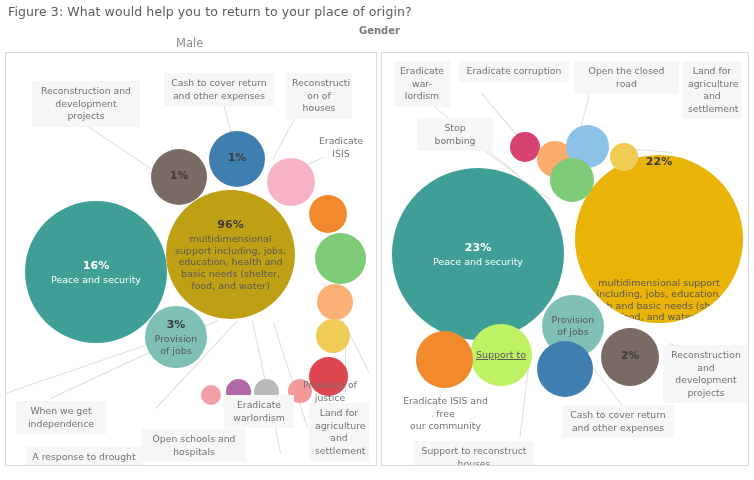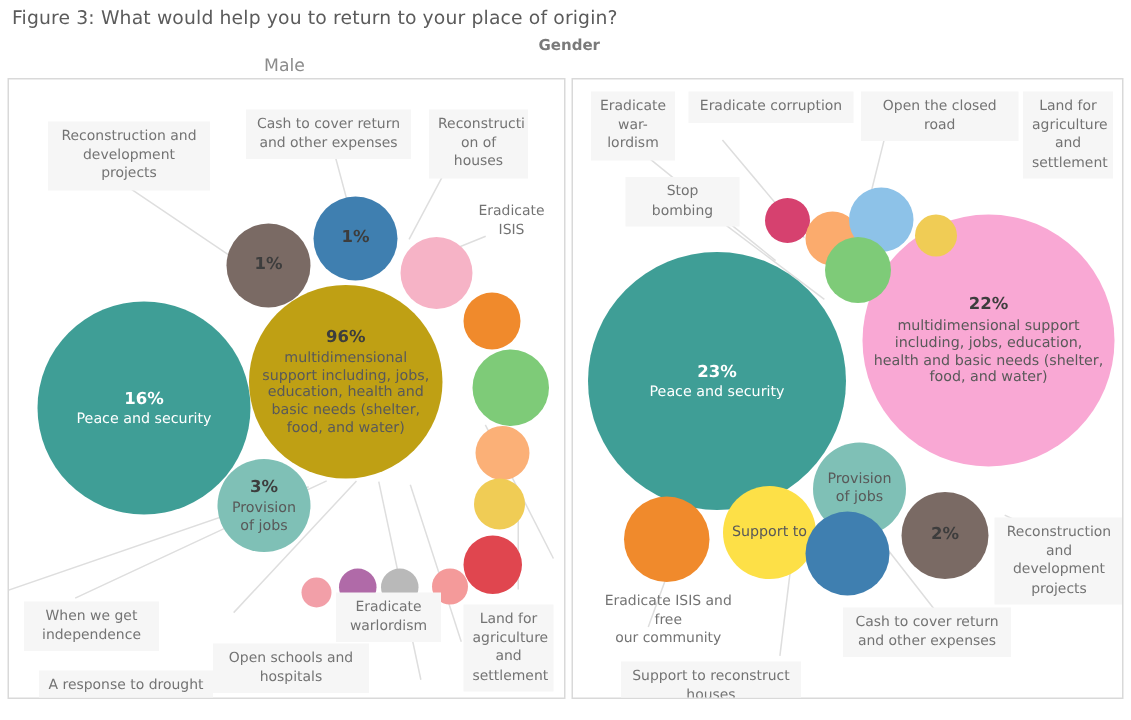--- a/index.html
+++ b/index.html
@@ -161,20 +161,21 @@
 
     <div class="callout" style="left:26px; top:28px; width:108px;">Reconstruction and
 development
 projects</div>
     <div class="callout" style="left:158px; top:20px; width:110px;">Cash to cover return
 and other expenses</div>
     <div class="callout" style="left:280px; top:20px; width:66px;">Reconstructi
 on of houses</div>
     <div class="callout" style="left:307px; top:78px; width:56px; background:transparent;">Eradicate
 ISIS</div>
+    <div class="callout" style="left:276px; top:322px; width:96px; background:transparent;">Provision of justice</div>
     <div class="callout" style="left:303px; top:350px; width:60px;">Land for
 agriculture
 and
 settlement</div>
     <div class="callout" style="left:218px; top:342px; width:70px;">Eradicate
 warlordism</div>
     <div class="callout" style="left:136px; top:376px; width:104px;">Open schools and
 hospitals</div>
     <div class="callout" style="left:10px; top:348px; width:90px;">When we get
 independence</div>
@@ -191,30 +192,30 @@
     <div class="leader" style="left:78px;  top:290px; width:80px;  transform:rotate(110deg);"></div>
     <div class="leader" style="left:150px; top:290px; width:95px;  transform:rotate(97deg);"></div>
     <div class="leader" style="left:200px; top:300px; width:70px;  transform:rotate(52deg);"></div>
     <div class="leader" style="left:288px; top:290px; width:55px;  transform:rotate(25deg);"></div>
 
     <div class="bubble dark" style="left:10px; top:115px; width:172px; height:172px; background:#3f9e96;">
       <span class="pct">23%</span>
       <span class="blabel">Peace and security</span>
     </div>
 
-    <div class="bubble" style="left:193px; top:90px; width:168px; height:168px; background:#f9a8d4;">
+    <div class="bubble" style="left:193px; top:102px; width:168px; height:168px; background:#eab308;justify-content:space-between;">
       <span class="pct">22%</span>
       <span class="blabel">multidimensional support including, jobs, education, health and basic needs (shelter, food, and water)</span>
     </div>
 
     <div class="bubble" style="left:160px; top:242px; width:62px; height:62px; background:#7fc0b6;">
       <span class="blabel">Provision of jobs</span>
     </div>
 
-    <div class="bubble" style="left:100px; top:271px; width:62px; height:62px; background:#fde047;">
+    <div class="bubble" style="left:88px; top:271px; width:62px; height:62px; background:#bef264;text-decoration:underline;">
       <span class="blabel">Support to</span>
     </div>
 
     <div class="bubble" style="left:219px; top:275px; width:58px; height:58px; background:#7a6a64;">
       <span class="pct">2%</span>
     </div>
 
     <div class="bubble" style="left:34px; top:278px; width:57px; height:57px; background:#f08a2c;"></div>
     <div class="bubble" style="left:155px; top:288px; width:56px; height:56px; background:#3f7fb0;"></div>
 

